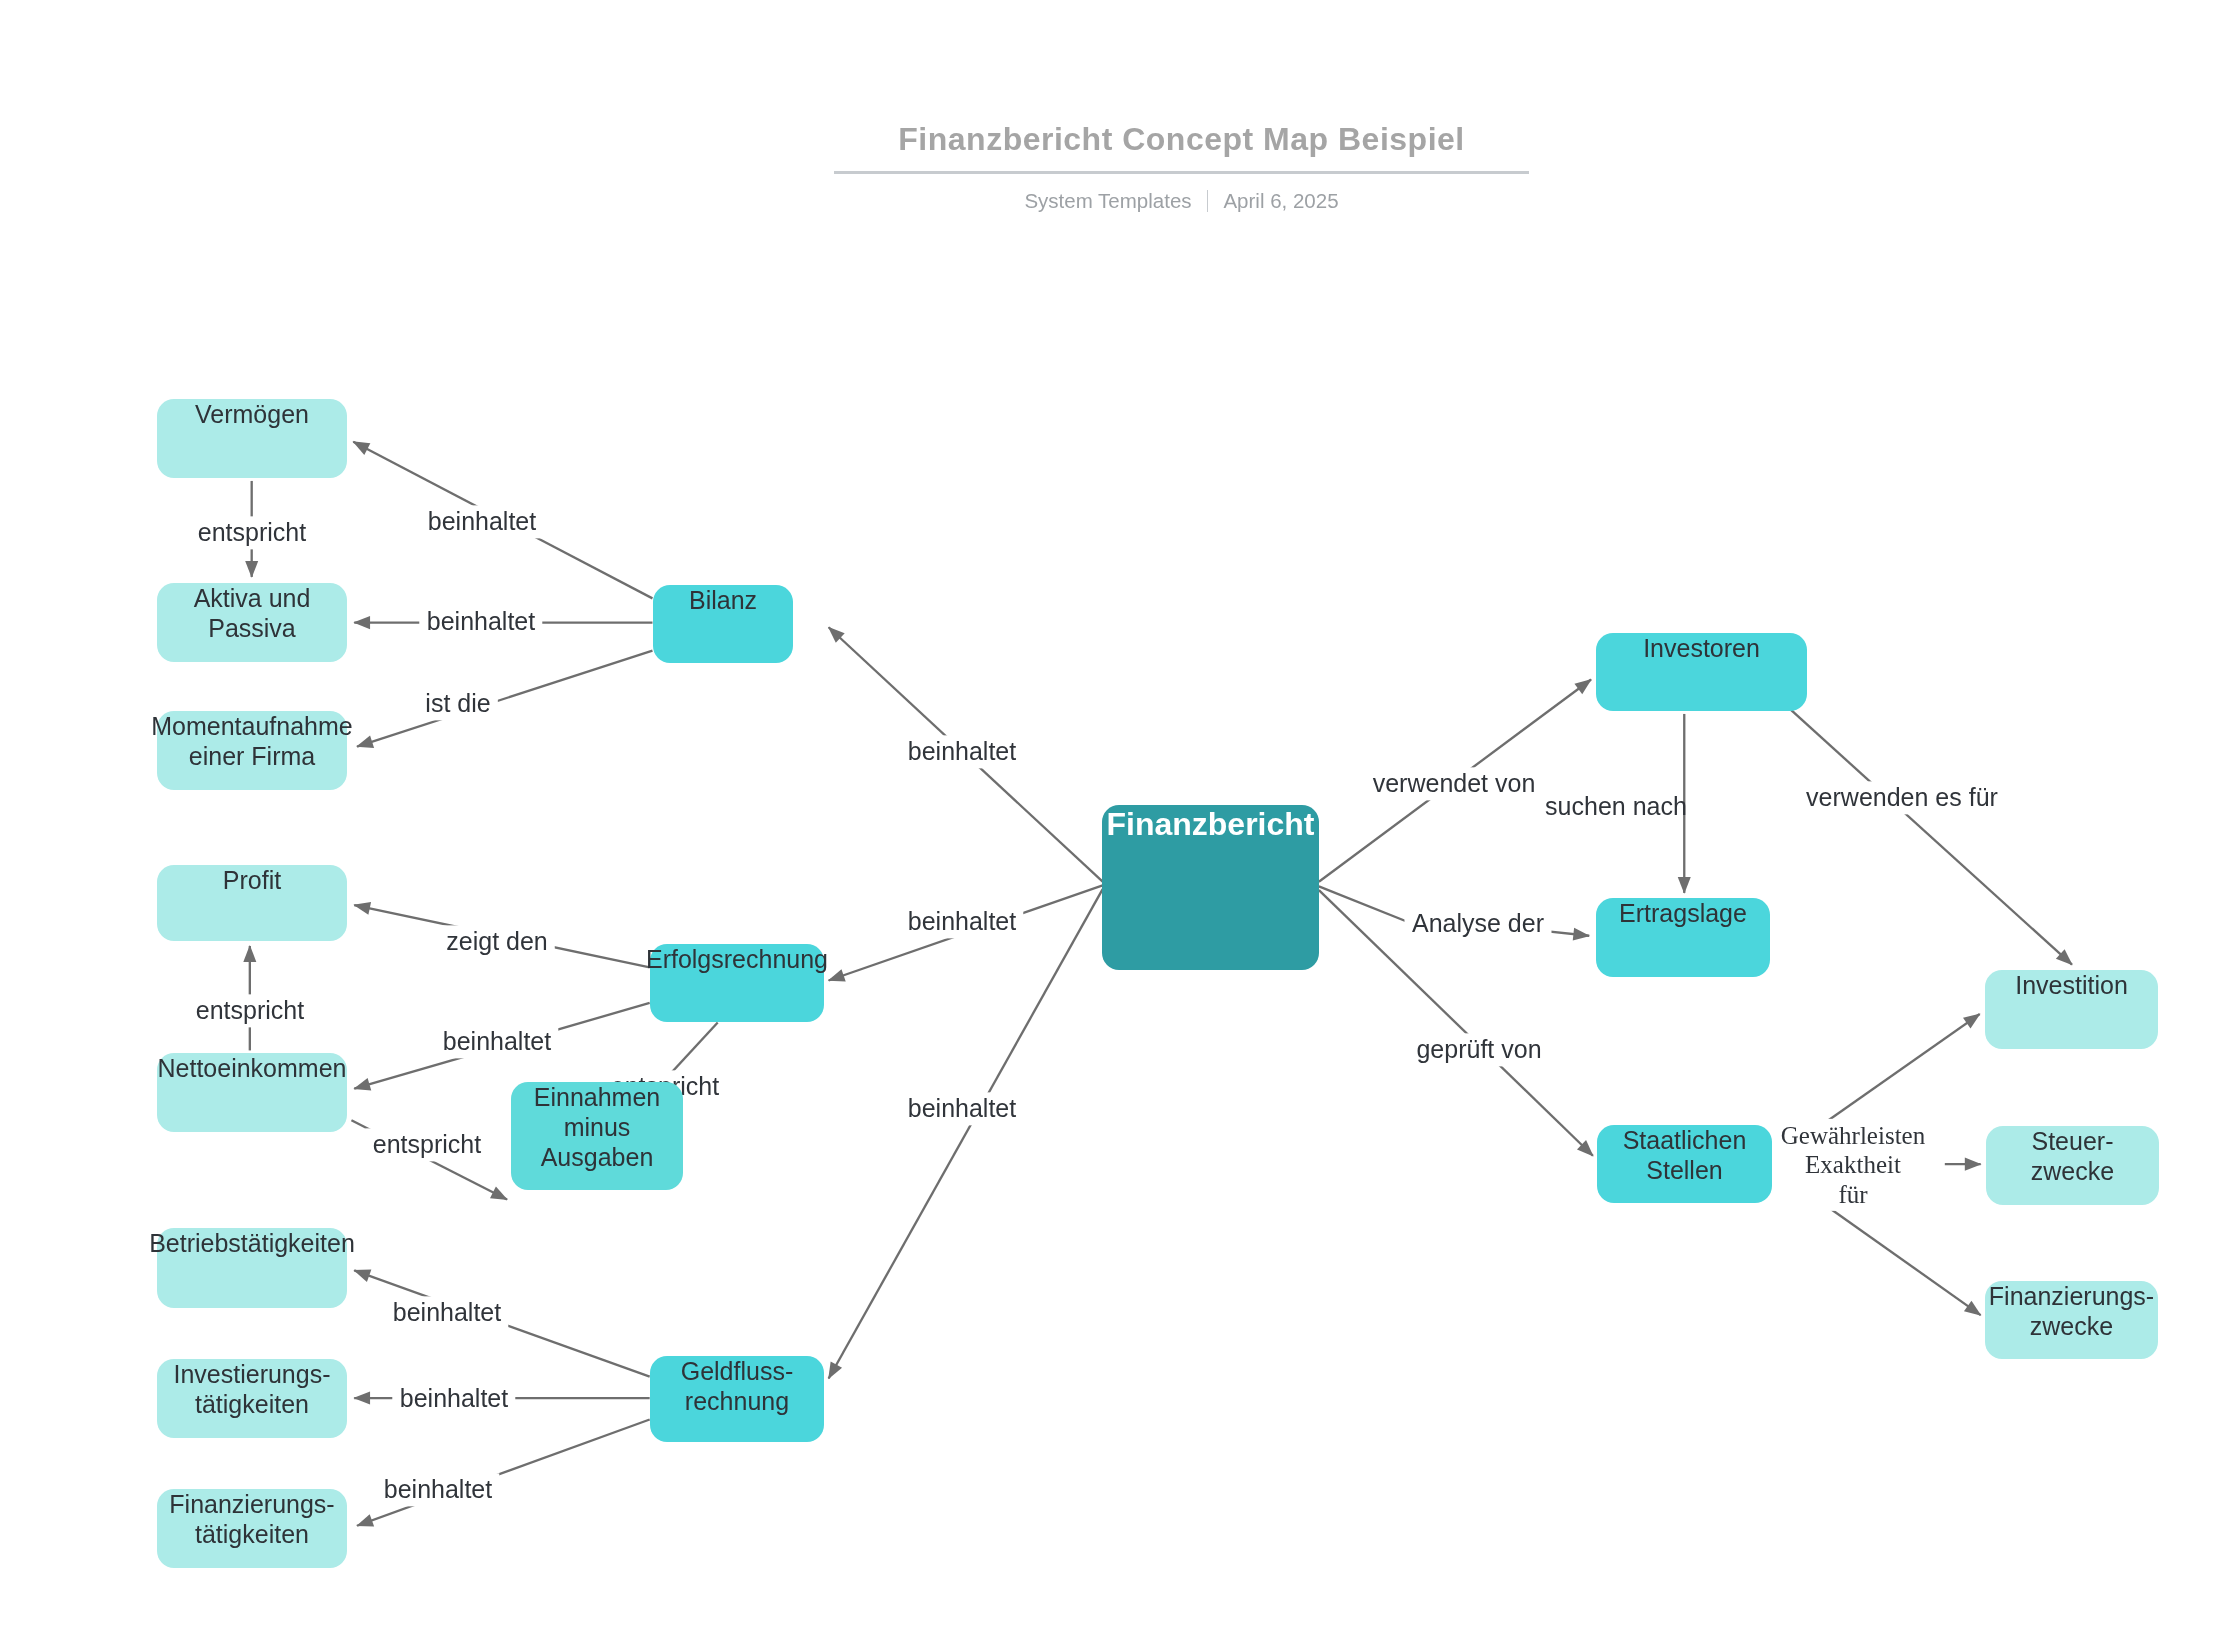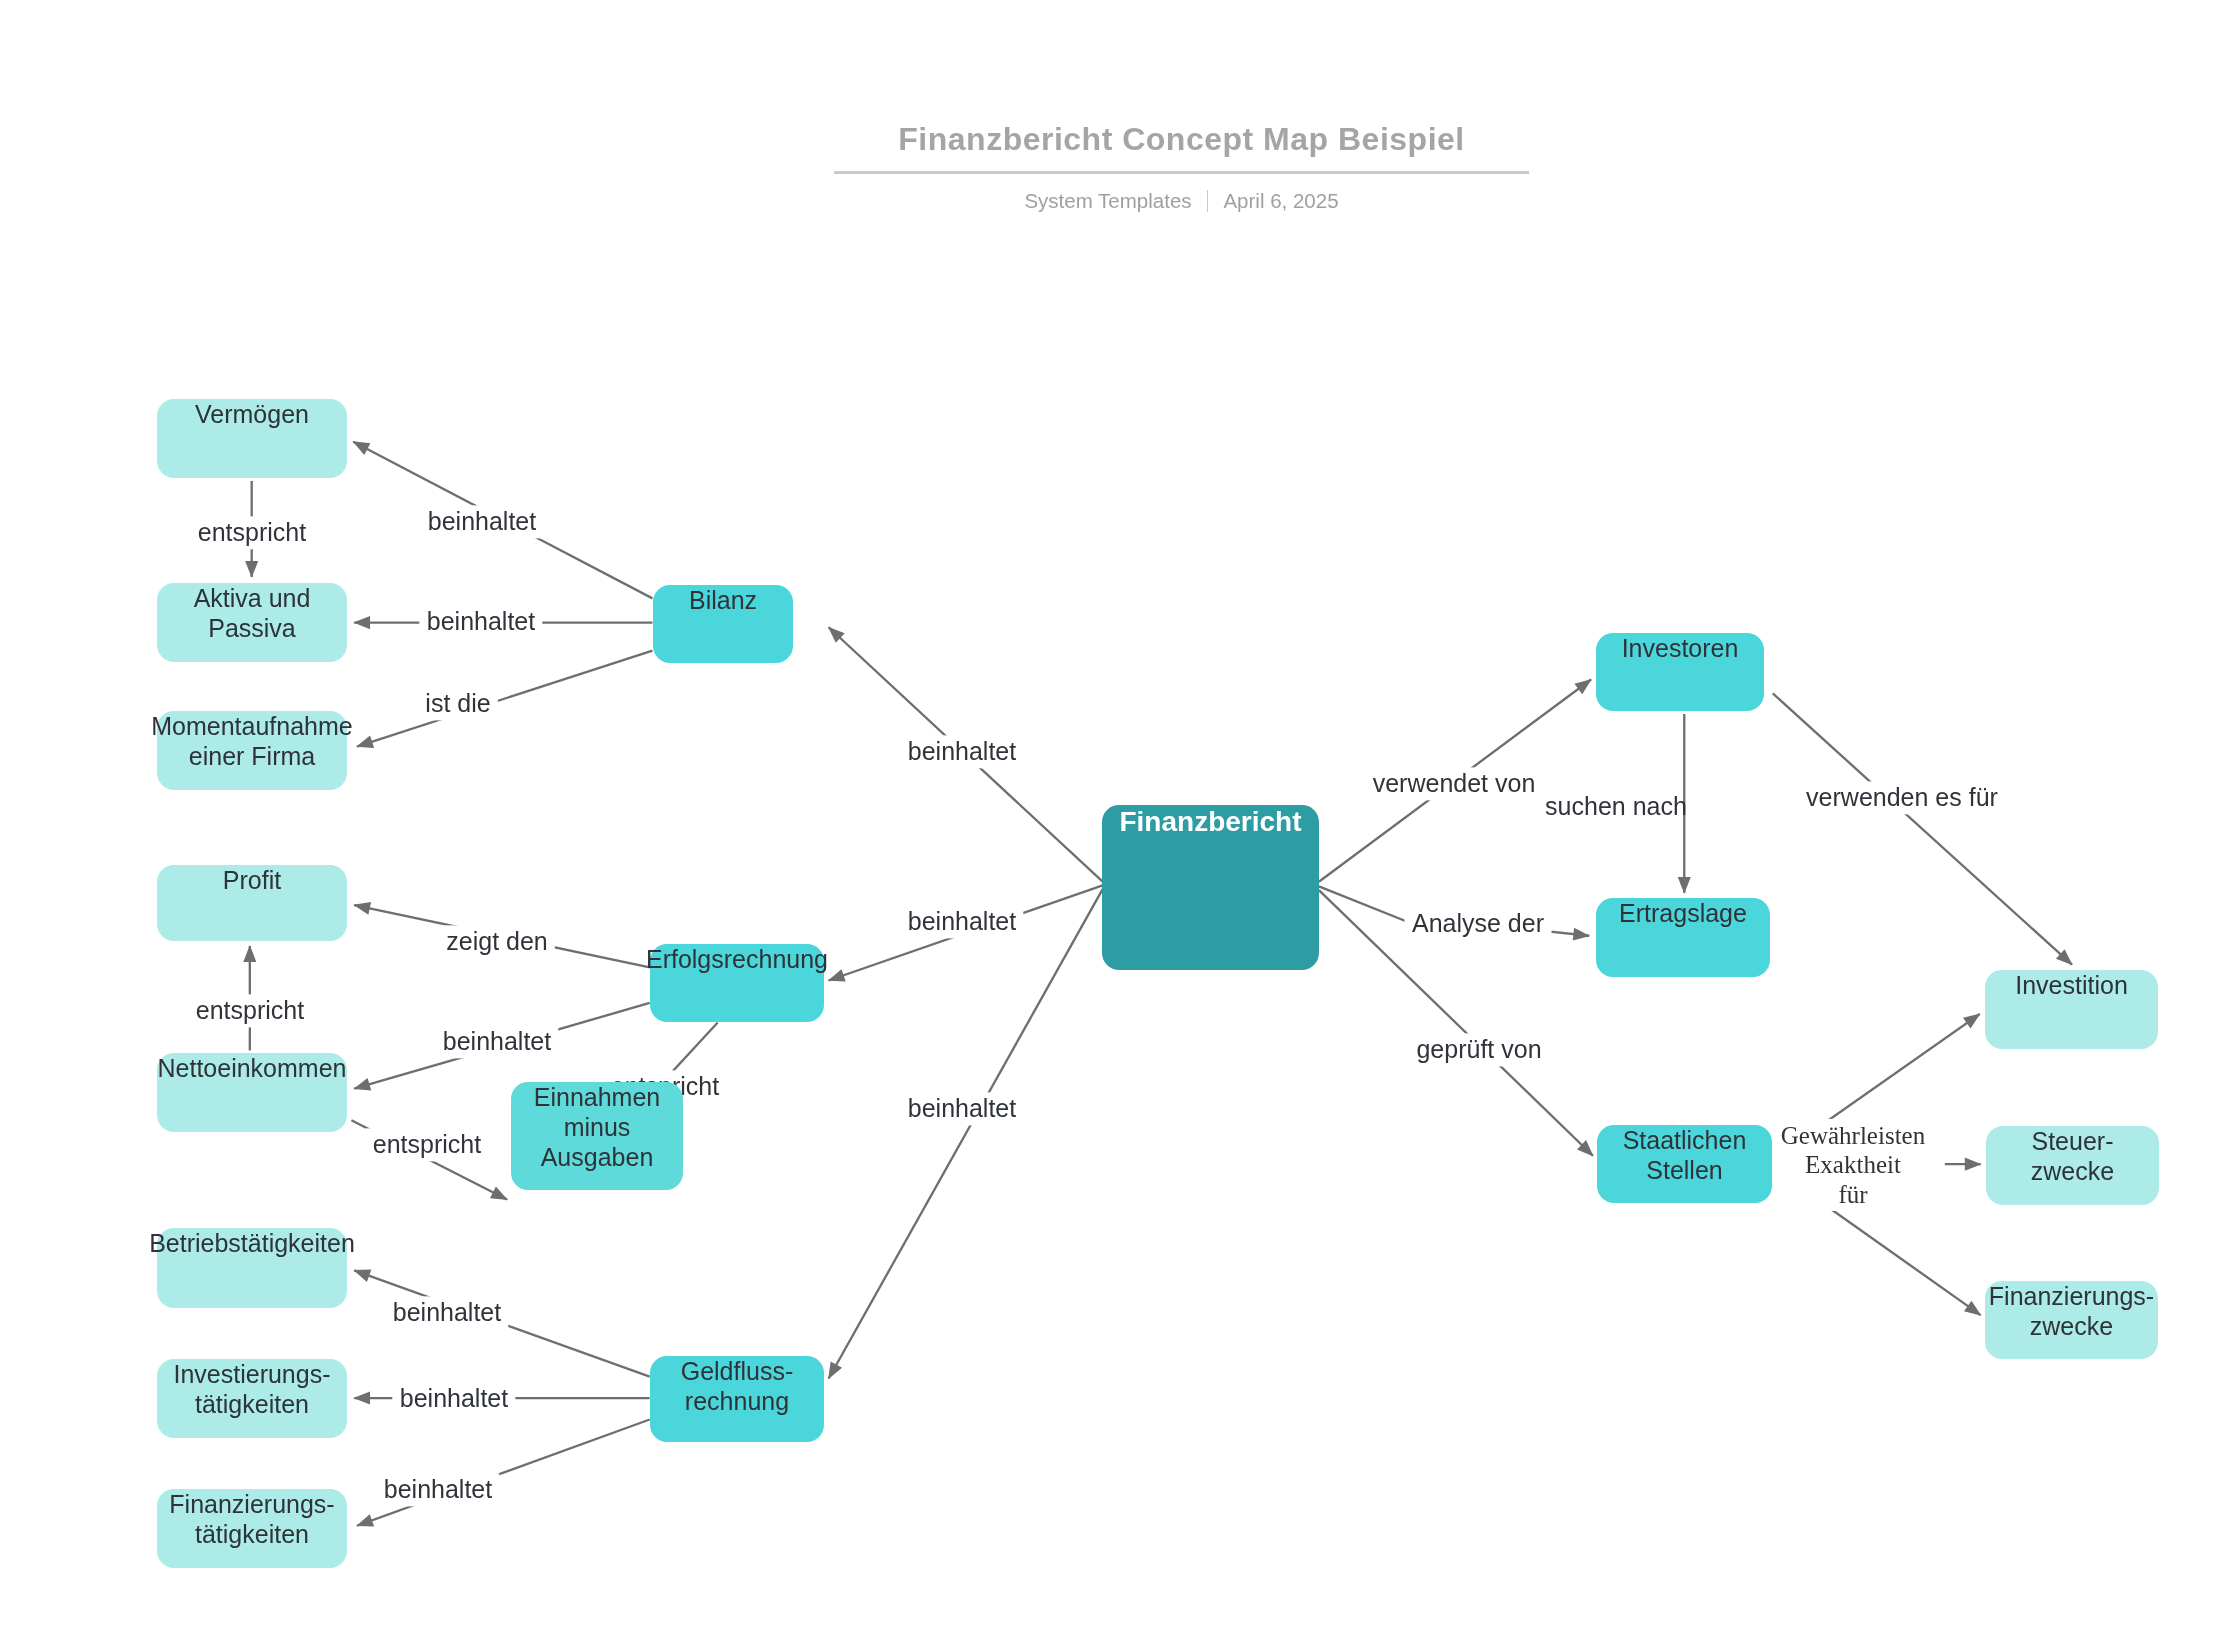--- a/index.html
+++ b/index.html
@@ -34,21 +34,21 @@
     position:absolute;z-index:3;border-radius:17px;
     display:flex;align-items:flex-start;justify-content:center;
     text-align:center;color:#2e3338;font-size:25px;line-height:1.2;
   }
   .node .nlabel{white-space:pre-line;}
   .node.light{background:var(--node_light,#aceae8);}
   .node.bright{background:var(--node_bright,#4cd7dc);}
   .node.mid{background:var(--node_mid,#5fdada);}
   .node.primary{
     background:var(--node_primary,#2e9ca3);color:#ffffff;
-    font-weight:bold;font-size:28px;
+    font-weight:bold;font-size:32px;
   }
 </style>
 </head>
 <body>
 
 <div class="header">
   <div class="title">Finanzbericht Concept Map Beispiel</div>
   <div class="subtitle">
     <span>System Templates</span>
     <span class="divider"></span>
@@ -155,21 +155,21 @@
 </div>
 <div class="node bright" style="left:650px;top:1356px;width:174px;height:86px">
   <span class="nlabel">Geldfluss-
 rechnung</span>
 </div>
 
 <div class="node primary" style="left:1102px;top:805px;width:217px;height:165px">
   <span class="nlabel">Finanzbericht</span>
 </div>
 
-<div class="node bright" style="left:1596px;top:633px;width:168px;height:78px">
+<div class="node bright" style="left:1596px;top:633px;width:211px;height:78px">
   <span class="nlabel">Investoren</span>
 </div>
 <div class="node bright" style="left:1596px;top:898px;width:174px;height:79px">
   <span class="nlabel">Ertragslage</span>
 </div>
 <div class="node bright" style="left:1597px;top:1125px;width:175px;height:78px">
   <span class="nlabel">Staatlichen
 Stellen</span>
 </div>
 

